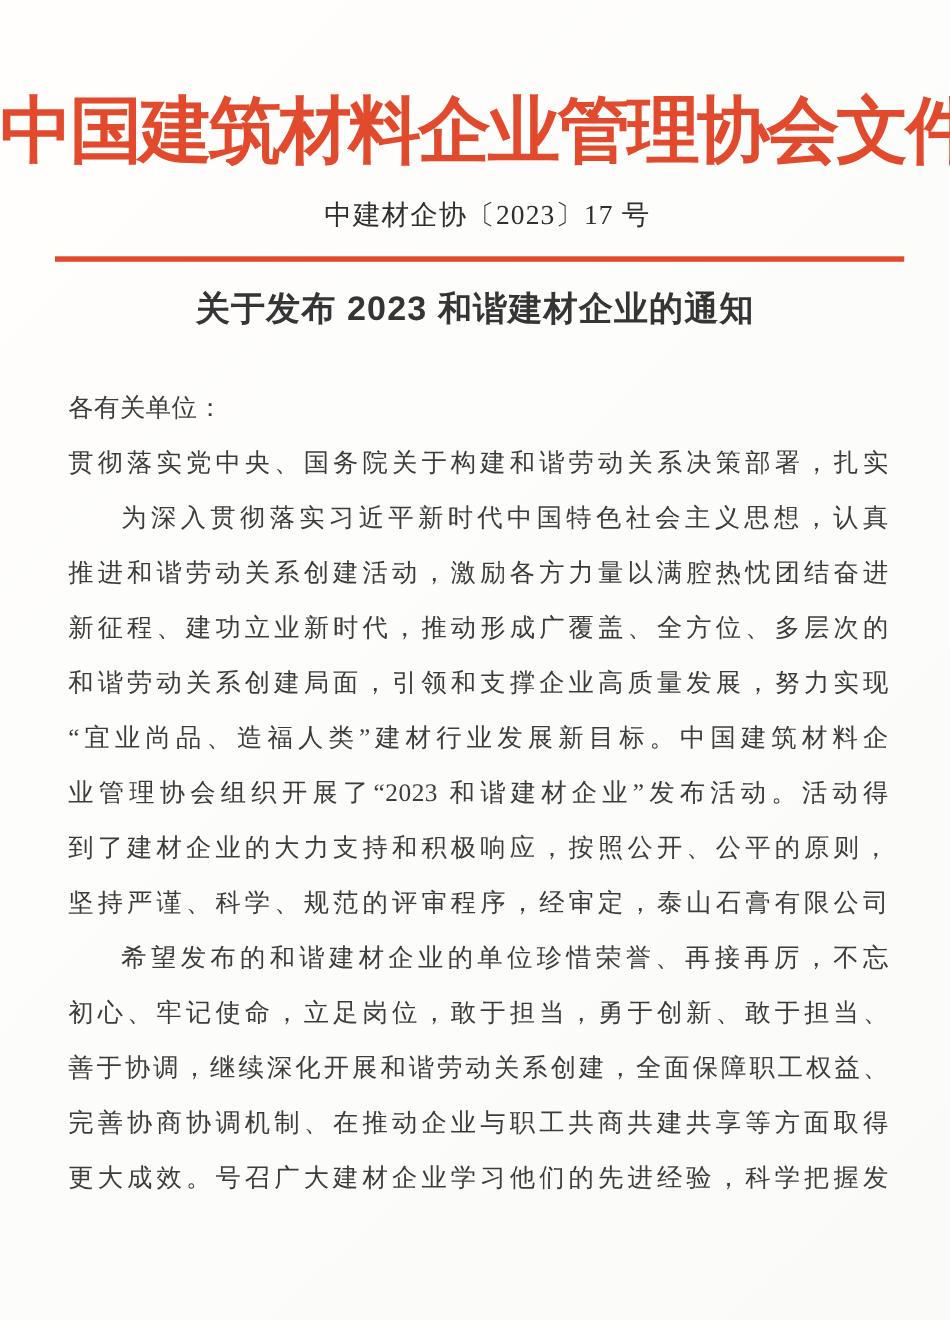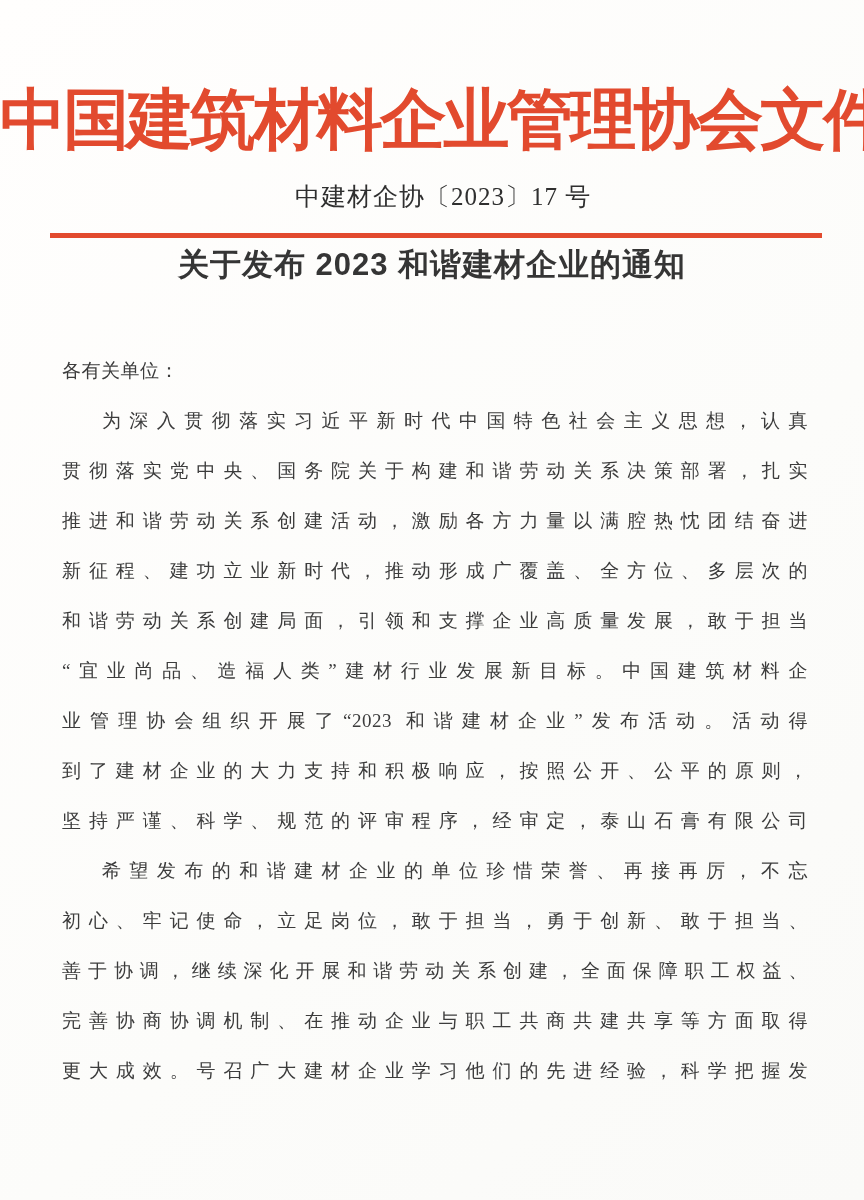--- a/index.html
+++ b/index.html
@@ -44,42 +44,42 @@
   .red-divider {
     position: absolute;
     top: 233px;
     left: 50px;
     width: 772px;
     height: 5px;
     background: #e24a2e;
   }
   .notice-title {
     position: absolute;
-    top: 246px;
+    top: 262px;
     left: 0;
     width: 864px;
     text-align: center;
     font-size: 31px;
     line-height: 38px;
     font-weight: 700;
     color: #353535;
     font-family: "Liberation Sans", "DejaVu Sans", sans-serif;
     letter-spacing: 1px;
   }
   .body-text {
     position: absolute;
     top: 346px;
     left: 62px;
     width: 746px;
     color: #3c3c3c;
   }
   .line {
     height: 50px;
     line-height: 50px;
-    font-size: 19px;
+    font-size: 23px;
     letter-spacing: 0.5px;
     text-align: justify;
     text-align-last: justify;
     white-space: nowrap;
   }
   .line.short {
     text-align-last: left;
   }
   .line.indent {
     text-indent: 2.1em;
@@ -93,25 +93,25 @@
   <div class="org-title">中国建筑材料企业管理协会文件</div>
 
   <div class="doc-number">中建材企协〔2023〕17 号</div>
 
   <div class="red-divider"></div>
 
   <div class="notice-title">关于发布 2023 和谐建材企业的通知</div>
 
   <div class="body-text">
     <div class="line short">各有关单位：</div>
+    <div class="line">贯彻落实党中央、国务院关于构建和谐劳动关系决策部署，扎实</div>
     <div class="line indent">为深入贯彻落实习近平新时代中国特色社会主义思想，认真</div>
-    <div class="line">贯彻落实党中央、国务院关于构建和谐劳动关系决策部署，扎实</div>
     <div class="line">推进和谐劳动关系创建活动，激励各方力量以满腔热忱团结奋进</div>
     <div class="line">新征程、建功立业新时代，推动形成广覆盖、全方位、多层次的</div>
-    <div class="line">和谐劳动关系创建局面，引领和支撑企业高质量发展，敢于担当</div>
+    <div class="line">和谐劳动关系创建局面，引领和支撑企业高质量发展，努力实现</div>
     <div class="line">“宜业尚品、造福人类”建材行业发展新目标。中国建筑材料企</div>
     <div class="line">业管理协会组织开展了“2023 和谐建材企业”发布活动。活动得</div>
     <div class="line">到了建材企业的大力支持和积极响应，按照公开、公平的原则，</div>
     <div class="line">坚持严谨、科学、规范的评审程序，经审定，泰山石膏有限公司</div>
     <div class="line indent">希望发布的和谐建材企业的单位珍惜荣誉、再接再厉，不忘</div>
     <div class="line">初心、牢记使命，立足岗位，敢于担当，勇于创新、敢于担当、</div>
     <div class="line">善于协调，继续深化开展和谐劳动关系创建，全面保障职工权益、</div>
     <div class="line">完善协商协调机制、在推动企业与职工共商共建共享等方面取得</div>
     <div class="line">更大成效。号召广大建材企业学习他们的先进经验，科学把握发</div>
   </div>

